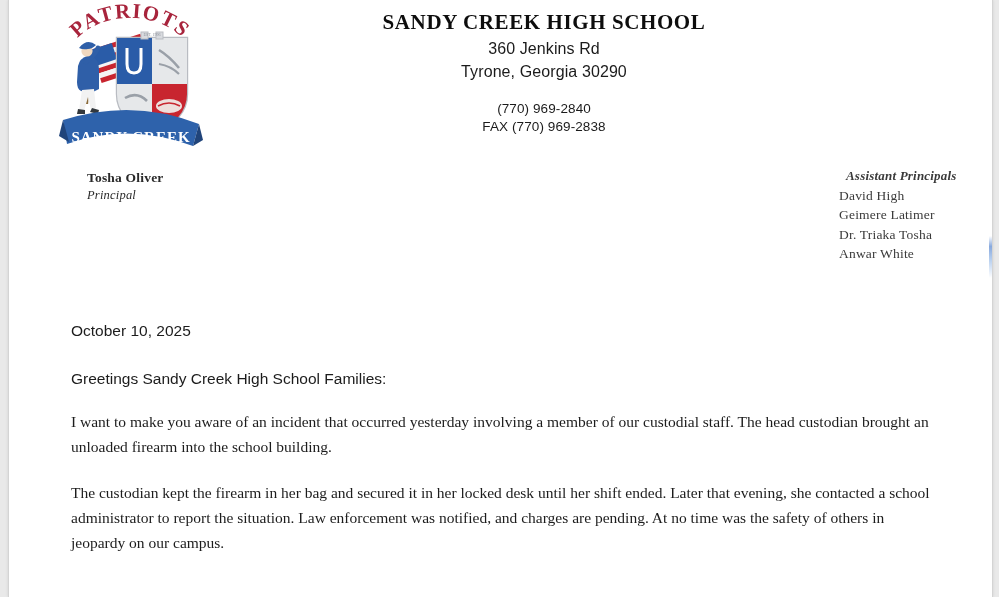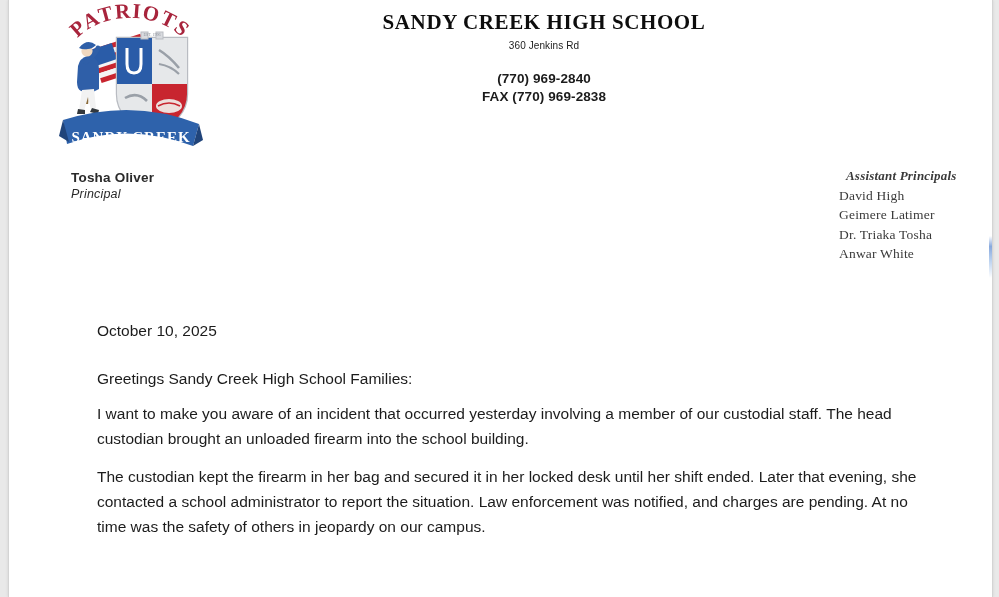--- a/index.html
+++ b/index.html
@@ -75,44 +75,44 @@
   .school-name {
     font-family: "Liberation Serif", serif;
     font-weight: bold;
     font-size: 21px;
     letter-spacing: 0.6px;
     color: #0d0d0d;
     white-space: nowrap;
   }
   .addr-line {
     font-family: "Liberation Sans", sans-serif;
-    font-size: 10px;
+    font-size: 16px;
     color: #1b1b1b;
     margin-top: 5px;
     letter-spacing: 0.1px;
   }
-  .phone-group { margin-top: 20px; font-weight: bold; }
+  .phone-group { margin-top: 20px; }
   .phone-line {
     font-family: "Liberation Sans", sans-serif;
     font-size: 13.5px;
     color: #1b1b1b;
     margin-top: 3px;
     letter-spacing: 0.1px;
   }
 
   
   .staff-band {
     position: relative;
     height: 115px;
   }
   .principal-block {
     position: absolute;
-    left: 62px;
+    left: 78px;
     top: 10px;
-    font-family: Liberation Sans, sans-serif;
+    font-family: Liberation Serif, serif;
     color: #2a2a2a;
   }
   .principal-name {
     font-size: 13.5px;
     font-weight: bold;
     letter-spacing: 0.2px;
   }
   .principal-title {
     font-size: 12.5px;
     font-style: italic;
@@ -136,40 +136,40 @@
   }
   .ap-name {
     font-size: 13.5px;
     margin-top: 3.5px;
     letter-spacing: 0.2px;
   }
 
   
   .body-area {
     position: relative;
-    padding: 0 62px 0 88px;
+    padding: 0 62px 0 62px;
   }
   .date-line {
     font-family: "Liberation Sans", sans-serif;
     font-size: 15.5px;
     color: #1c1c1c;
     margin-top: 47px;
   }
   .salutation {
     font-family: "Liberation Sans", sans-serif;
     font-size: 15.5px;
     color: #1c1c1c;
     margin-top: 30px;
   }
   .para {
-    font-family: Liberation Sans, sans-serif;
+    font-family: Liberation Serif, serif;
     font-size: 15.5px;
     line-height: 25px;
     color: #1c1c1c;
-    margin-top: 13px;
+    margin-top: 21px;
     max-width: 870px;
   }
 </style>
 </head>
 <body>
 
 <div id="viewport">
   <div id="page">
 
     <div class="letterhead">
@@ -242,20 +242,21 @@
             <path d="M 8 118 l -4 16 l 10 6 z" fill="#20447a"></path>
             <path d="M 144 122 l 4 16 l -10 6 z" fill="#20447a"></path>
             <text x="76" y="140" text-anchor="middle" font-family="Liberation Serif, serif" font-size="15" font-weight="bold" fill="#ffffff" letter-spacing="1">SANDY CREEK</text>
           </g>
         </svg>
       </div>
 
       <div class="school-block">
         <div class="school-name">SANDY CREEK HIGH SCHOOL</div>
         <div class="addr-line">360 Jenkins Rd</div>
+        <div class="addr-line">Tyrone, Georgia 30290</div>
         <div class="phone-group">
           <div class="phone-line">(770) 969-2840</div>
           <div class="phone-line">FAX  (770) 969-2838</div>
         </div>
       </div>
     </div>
 
     <div class="staff-band">
       <div class="principal-block">
         <div class="principal-name">Tosha Oliver</div>

